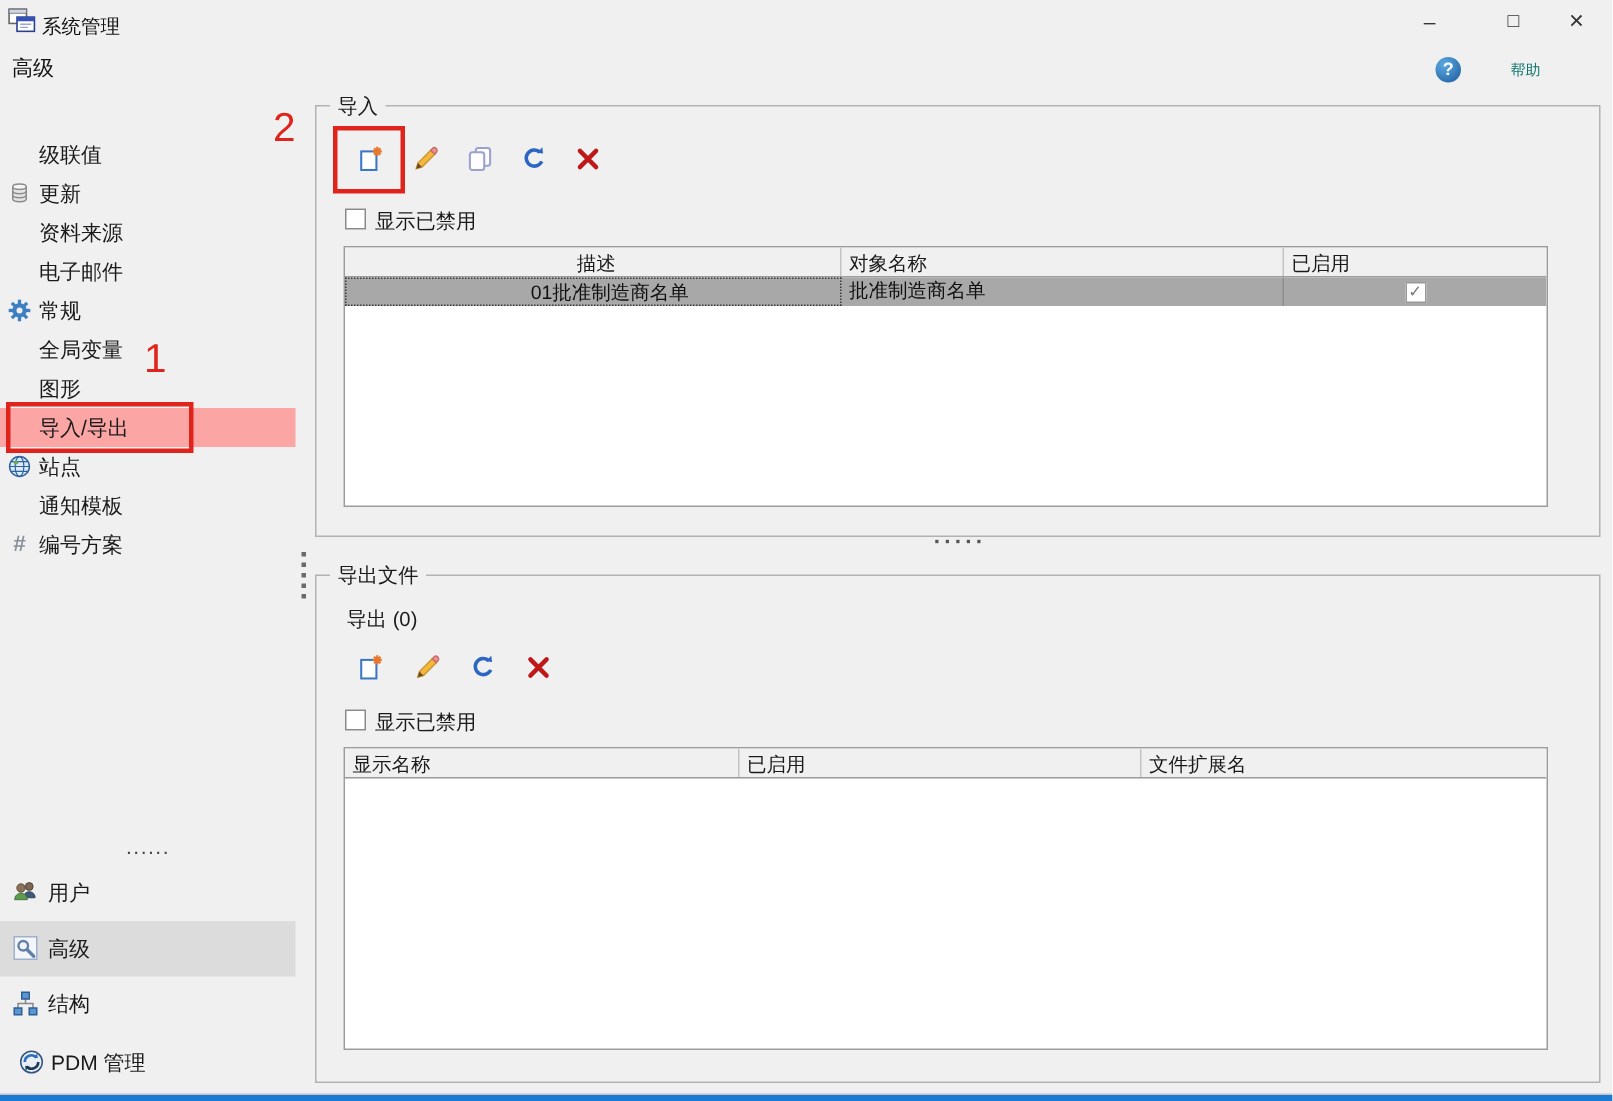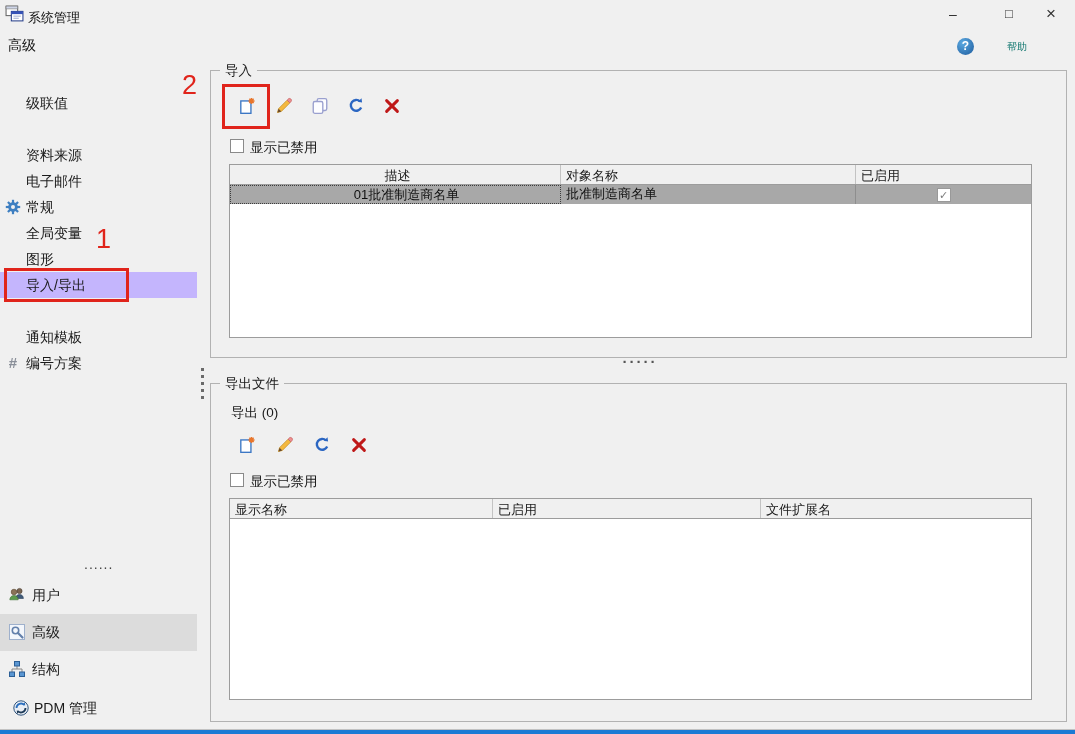--- a/index.html
+++ b/index.html
@@ -21,21 +21,21 @@
 
   
   .help-circle { position:absolute; left:957px; top:38px; width:17px; height:17px; border-radius:50%;
     background:radial-gradient(circle at 35% 30%, #5caae2, #1c5a9c); color:#fff; font-size:12px;
     font-weight:bold; text-align:center; line-height:17px; cursor:pointer; }
   .help-label { position:absolute; left:1007px; top:40px; font-size:10px; color:#0f766e; cursor:pointer; }
 
   
   .side-header { position:absolute; left:8px; top:37px; font-size:14px; color:#111; }
   .side-item { position:absolute; left:0; width:197px; height:26px; cursor:pointer; }
-  .side-item.selected { background:#c4b5fd; }
+  .side-item.selected { background:#fca5a5; }
   .side-item .s-icon { position:absolute; left:5px; top:5px; width:16px; height:16px; }
   .side-item .s-label { position:absolute; left:26px; top:5px; font-size:14px; color:#1a1a1a; white-space:nowrap; }
   .hash-glyph { font-size:15px; font-weight:bold; color:#8a8f99; line-height:16px; text-align:center; display:block; }
 
   .bottom-item { position:absolute; left:0; width:197px; height:37px; cursor:pointer; }
   .bottom-item.selected { background:#dcdcdc; }
   .bottom-item .b-icon { position:absolute; left:8px; top:9px; width:18px; height:18px; }
   .bottom-item .b-label { position:absolute; left:32px; top:10px; font-size:14px; color:#1a1a1a; white-space:nowrap; }
 
   .side-dots { position:absolute; left:84px; top:556px; font-size:14px; letter-spacing:1px; color:#444; }
@@ -99,20 +99,28 @@
   </div>
 
   <div class="help-circle">?</div>
   <span class="help-label">帮助</span>
 
   <div class="side-header">高级</div>
 
   <div class="side-item" style="top:90px">
     <span class="s-label">级联值</span>
   </div>
+  <div class="side-item" style="top:116px">
+    <svg class="s-icon" viewBox="0 0 16 16">
+      <path d="M3.5 3.5v8c0 1.2 2 2 4.5 2s4.5-.8 4.5-2v-8" fill="#e6e6e6" stroke="#8c8c8c"></path>
+      <ellipse cx="8" cy="3.5" rx="4.5" ry="1.8" fill="#f5f5f5" stroke="#8c8c8c"></ellipse>
+      <path d="M3.5 6.3c0 1 2 1.8 4.5 1.8s4.5-.8 4.5-1.8M3.5 9c0 1 2 1.8 4.5 1.8S12.5 10 12.5 9" fill="none" stroke="#8c8c8c"></path>
+    </svg>
+    <span class="s-label">更新</span>
+  </div>
   <div class="side-item" style="top:142px">
     <span class="s-label">资料来源</span>
   </div>
   <div class="side-item" style="top:168px">
     <span class="s-label">电子邮件</span>
   </div>
   <div class="side-item" style="top:194px">
     <svg class="s-icon" viewBox="0 0 16 16">
       <g fill="#3e7fc1">
         <rect x="6.9" y="0.8" width="2.2" height="14.4"></rect>
@@ -126,20 +134,29 @@
     <span class="s-label">常规</span>
   </div>
   <div class="side-item" style="top:220px">
     <span class="s-label">全局变量</span>
   </div>
   <div class="side-item" style="top:246px">
     <span class="s-label">图形</span>
   </div>
   <div class="side-item selected" style="top:272px">
     <span class="s-label">导入/导出</span>
+  </div>
+  <div class="side-item" style="top:298px">
+    <svg class="s-icon" viewBox="0 0 16 16">
+      <circle cx="8" cy="8" r="6.6" fill="#dce9f7" stroke="#2f639e"></circle>
+      <ellipse cx="8" cy="8" rx="2.9" ry="6.6" fill="none" stroke="#2f639e" stroke-width="0.8"></ellipse>
+      <path d="M1.4 8h13.2M2.3 4.8h11.4M2.3 11.2h11.4" stroke="#2f639e" stroke-width="0.8" fill="none"></path>
+      <path d="M4.2 4.6c1.2-.9 2.6-.5 3 .4.4.9-.7 1.8-1.8 1.6-1-.2-1.9-1.2-1.2-2z" fill="#69a85e"></path>
+    </svg>
+    <span class="s-label">站点</span>
   </div>
   <div class="side-item" style="top:324px">
     <span class="s-label">通知模板</span>
   </div>
   <div class="side-item" style="top:350px">
     <span class="s-icon hash-glyph">#</span>
     <span class="s-label">编号方案</span>
   </div>
 
   <div class="anno-box" style="left:4px; top:268px; width:125px; height:34px;"></div>

